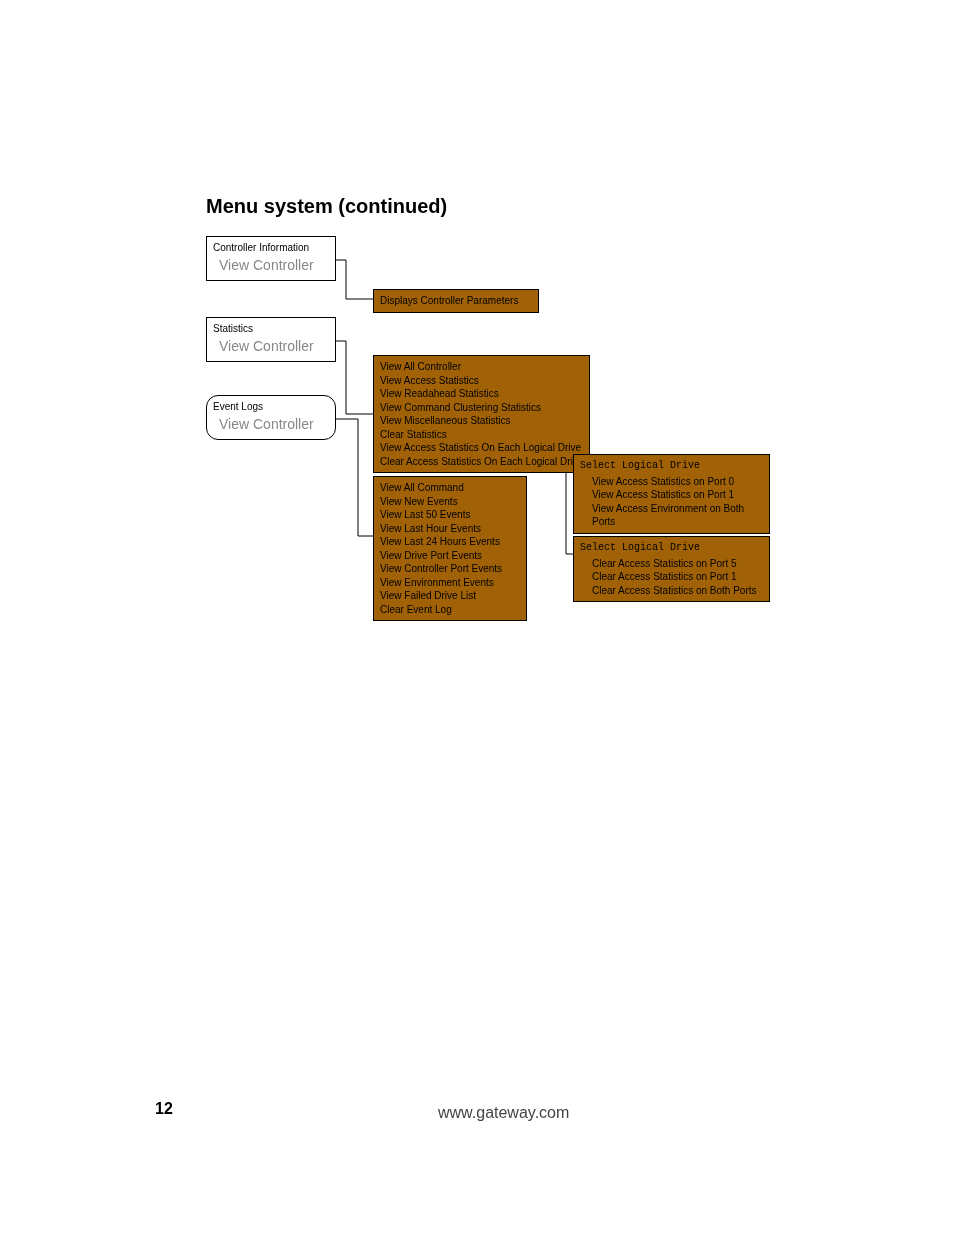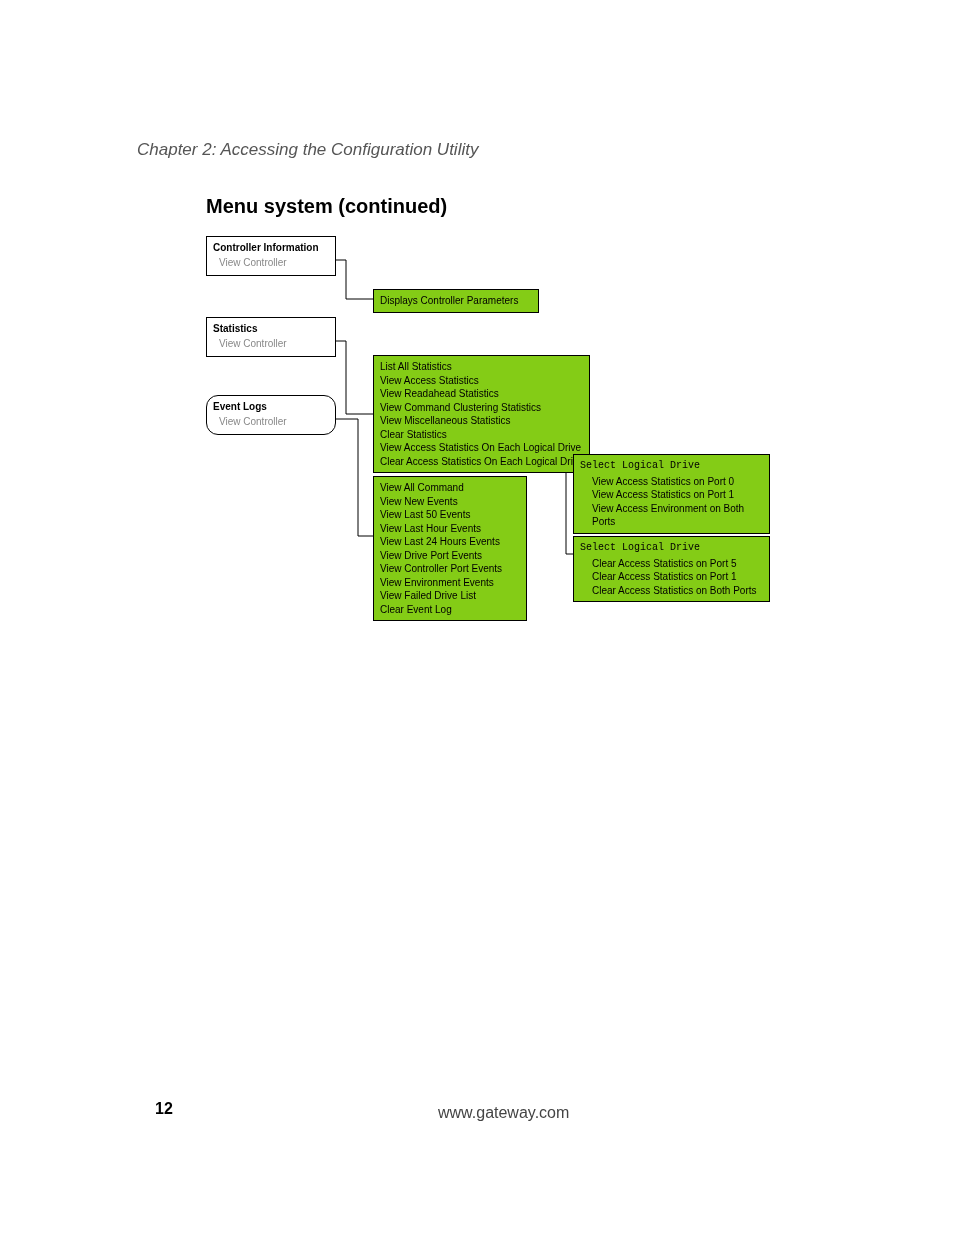--- a/index.html
+++ b/index.html
@@ -54,33 +54,33 @@
   }
   .menu-box {
     position: absolute;
     border: 1px solid #000;
     background: #fff;
     padding: 4px 6px 6px 6px;
     font-size: 10px;
     line-height: 1.35;
   }
   .menu-box .hdr {
-    font-weight: bold;
+    font-weight: normal;
     font-size: 10px;
     margin-bottom: 1px;
   }
   .menu-box .sub {
     color: #888;
-    font-size: 10px;
+    font-size: 14px;
     margin-left: 6px;
   }
   .list-box {
     position: absolute;
     border: 1px solid #000;
-    background: #84cc16;
+    background: #a16207;
     padding: 4px 6px;
     font-size: 10px;
     line-height: 1.35;
   }
   .list-box .hdr-line {
     margin-bottom: 2px;
     font-family: Liberation Mono, monospace;
   }
   .list-box .indent {
     margin-left: 12px;
@@ -89,21 +89,20 @@
     position: absolute;
     left: 0;
     top: 0;
   }
 </style>
 </head>
 <body>
 
 <div class="page">
 
-  <div class="chapter-title">Chapter 2: Accessing the Configuration Utility</div>
   <div class="section-title">Menu system (continued)</div>
 
   <div class="diagram">
 
     <svg class="connectors" width="720" height="430">
 
       <line x1="116" y1="24" x2="140" y2="24" stroke="#000" stroke-width="1"></line>
       <line x1="140" y1="24" x2="140" y2="63" stroke="#000" stroke-width="1"></line>
       <line x1="140" y1="63" x2="167" y2="63" stroke="#000" stroke-width="1"></line>
 
@@ -136,21 +135,21 @@
     <div class="list-box" style="left:167px; top:53px; width:152px;">
       <div>Displays Controller Parameters</div>
     </div>
 
     <div class="menu-box" style="left:0; top:81px; width:116px;">
       <div class="hdr">Statistics</div>
       <div class="sub">View Controller</div>
     </div>
 
     <div class="list-box" style="left:167px; top:119px; width:auto;">
-      <div>List All Statistics</div>
+      <div>View All Controller</div>
       <div>View Access Statistics</div>
       <div>View Readahead Statistics</div>
       <div>View Command Clustering Statistics</div>
       <div>View Miscellaneous Statistics</div>
       <div>Clear Statistics</div>
       <div>View Access Statistics On Each Logical Drive</div>
       <div>Clear Access Statistics On Each Logical Drive</div>
     </div>
 
     <div class="menu-box" style="left:0; top:159px; width:116px;border-radius:12px;">

